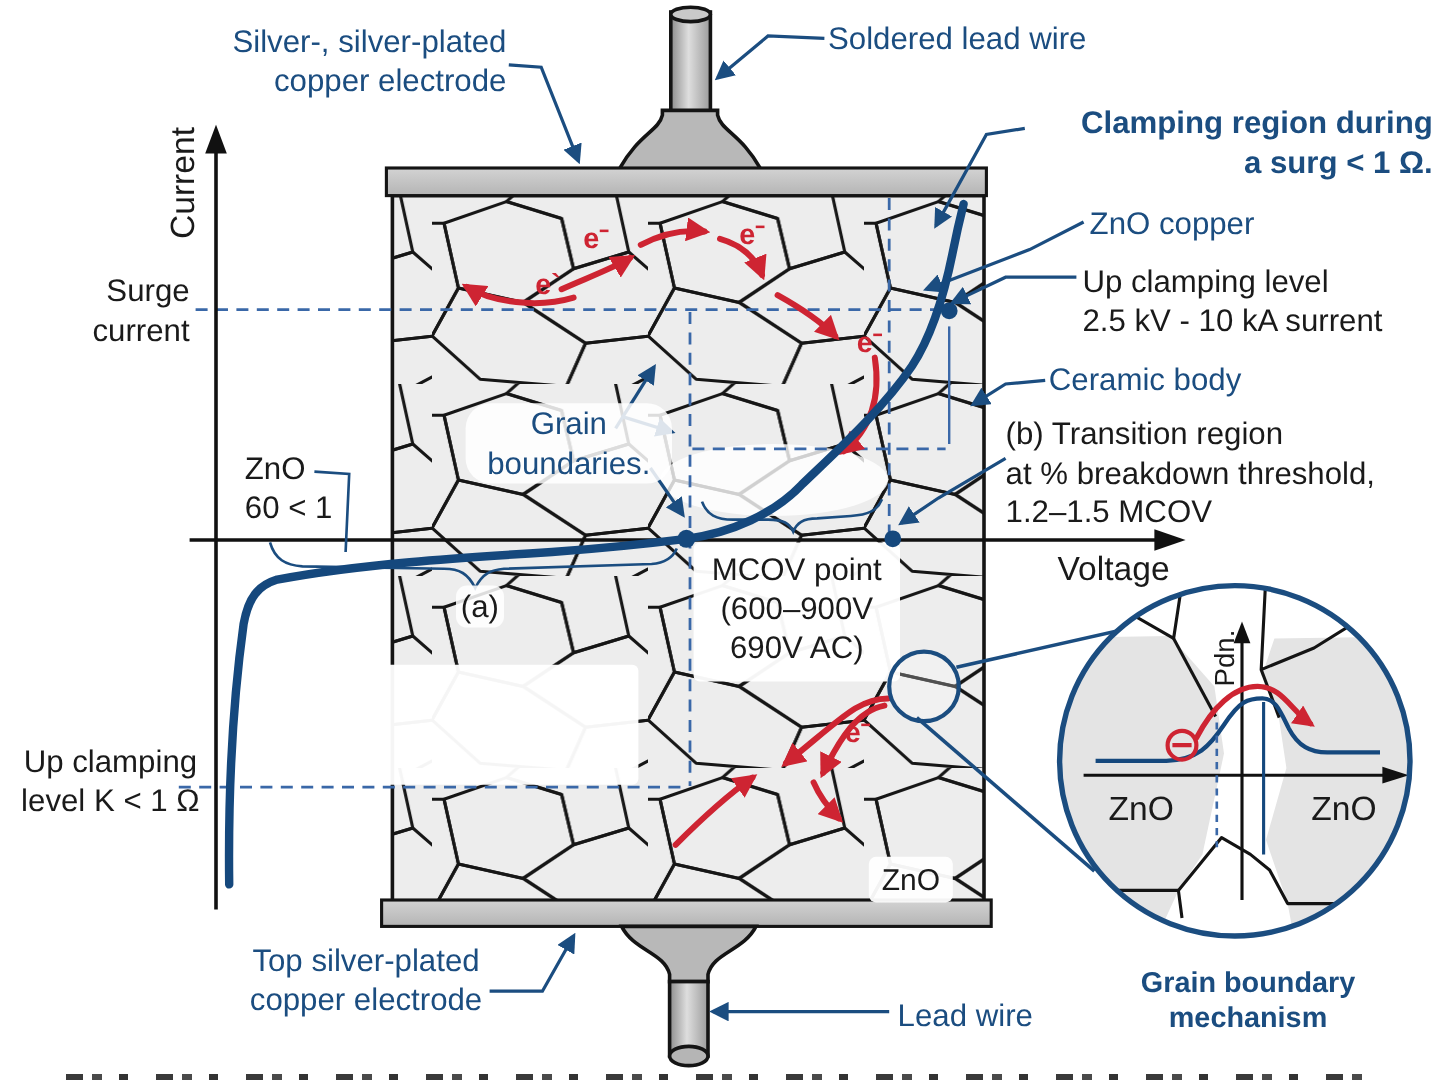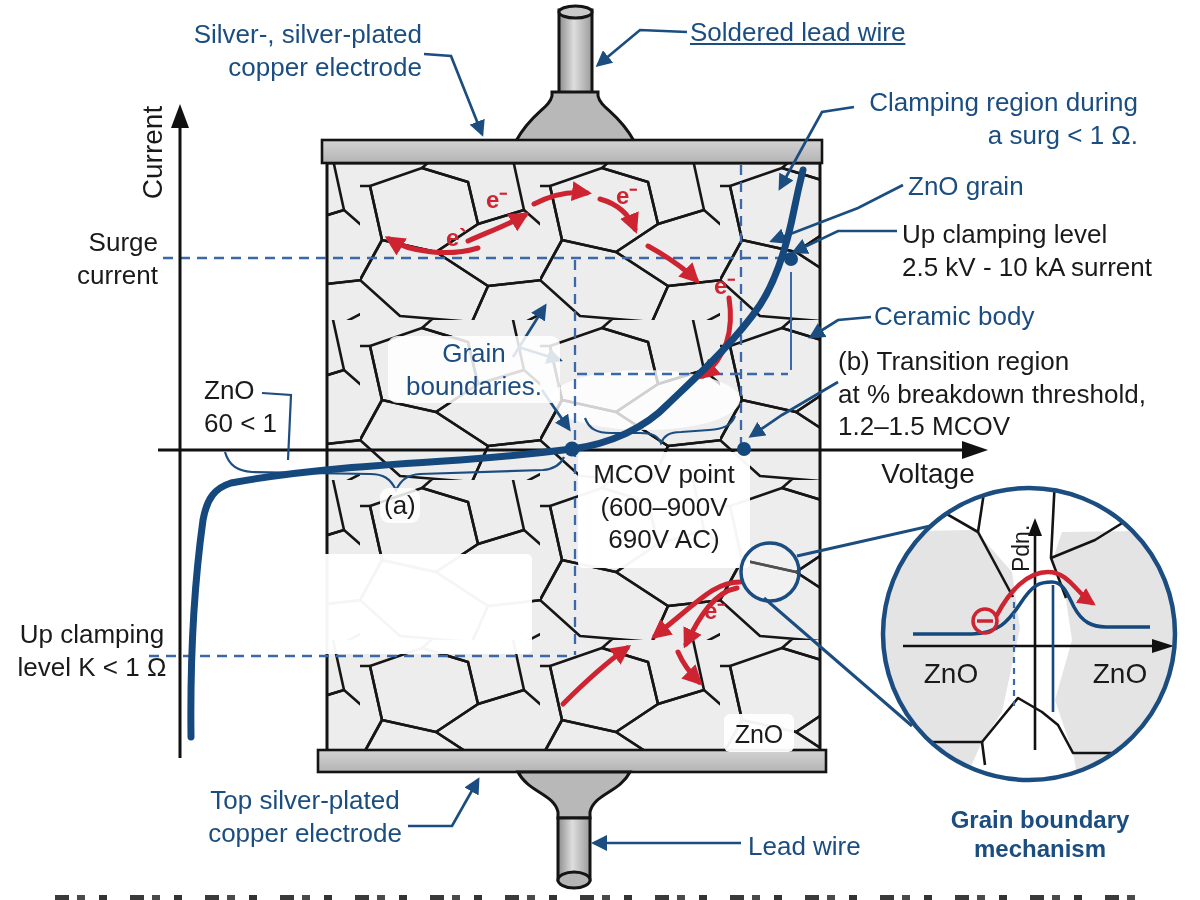--- a/index.html
+++ b/index.html
@@ -187,42 +187,42 @@
       <line x1="977" y1="621" x2="993" y2="621" stroke="#ce2432" stroke-width="3.5"></line>
       <path d="M997,615 C1010,590 1028,572 1048,572 C1068,572 1076,592 1092,603" fill="none" stroke="#ce2432" stroke-width="4.5" stroke-linecap="round" marker-end="url(#ra)"></path>
     </g>
     <circle cx="1029" cy="634" r="146" fill="none" stroke="#1b4d80" stroke-width="4.5"></circle>
   </g>
 </svg>
 
 <div class="lbl blue rgt" style="left:120px;top:18px;width:302px;">Silver-, silver-plated
 copper electrode</div>
 
-<div class="lbl blue" style="left:690px;top:16px;text-decoration:underline;">Soldered lead wire</div>
-
-<div class="lbl blue rgt" style="left:836px;top:86px;width:302px;">Clamping region during
+<div class="lbl blue" style="left:690px;top:16px;">Soldered lead wire</div>
+
+<div class="lbl blue rgt" style="left:892px;top:86px;width:302px;font-weight:bold;">Clamping region during
 a surg &lt; 1 Ω.</div>
 
-<div class="lbl blue" style="left:908px;top:170px;">ZnO grain</div>
+<div class="lbl blue" style="left:908px;top:170px;">ZnO copper</div>
 
 <div class="lbl" style="left:902px;top:218px;">Up clamping level
 2.5 kV - 10 kA surrent</div>
 
 <div class="lbl blue" style="left:874px;top:300px;">Ceramic body</div>
 
 <div class="lbl" style="left:838px;top:345px;">(b) Transition region
 at % breakdown threshold,
 1.2–1.5 MCOV</div>
 
 <div class="lbl axis-lbl ctr rot" style="left:87px;top:135px;width:130px;">Current</div>
 
 <div class="lbl rgt" style="left:40px;top:226px;width:118px;">Surge
 current</div>
 
-<div class="lbl blue ctr halo" style="left:388px;top:336px;width:164px;">Grain
+<div class="lbl blue ctr halo" style="left:388px;top:336px;width:164px;border-radius:21px;">Grain
 boundaries.</div>
 
 <div class="lbl" style="left:204px;top:374px;">ZnO
 60 &lt; 1</div>
 
 <div class="lbl axis-lbl ctr" style="left:848px;top:456px;width:160px;">Voltage</div>
 
 <div class="lbl halo" style="left:380px;top:488px;">(a)</div>
 
 <div class="lbl ctr" style="left:580px;top:458px;width:168px;">MCOV point

